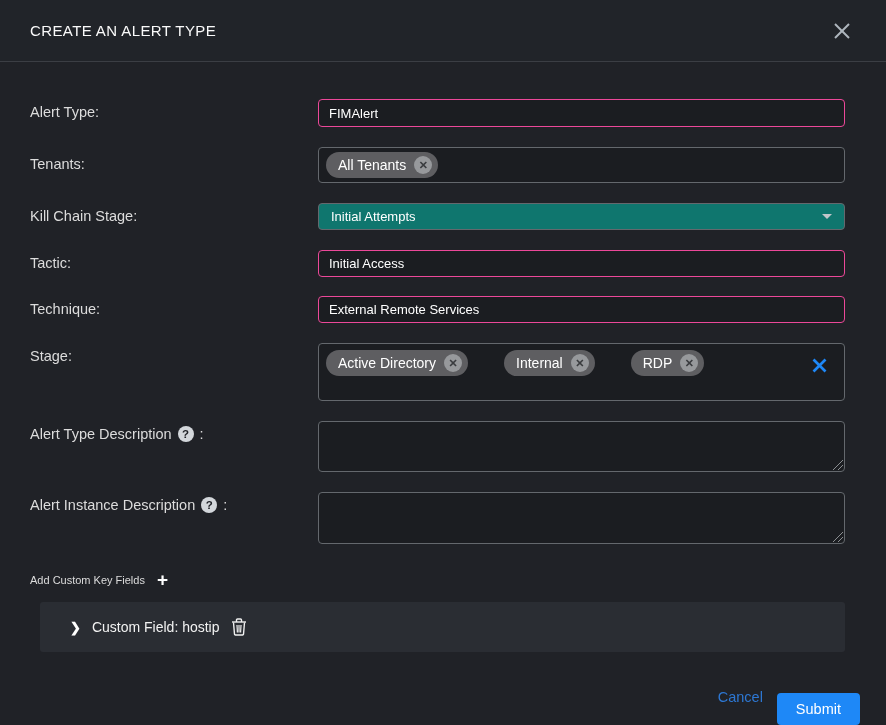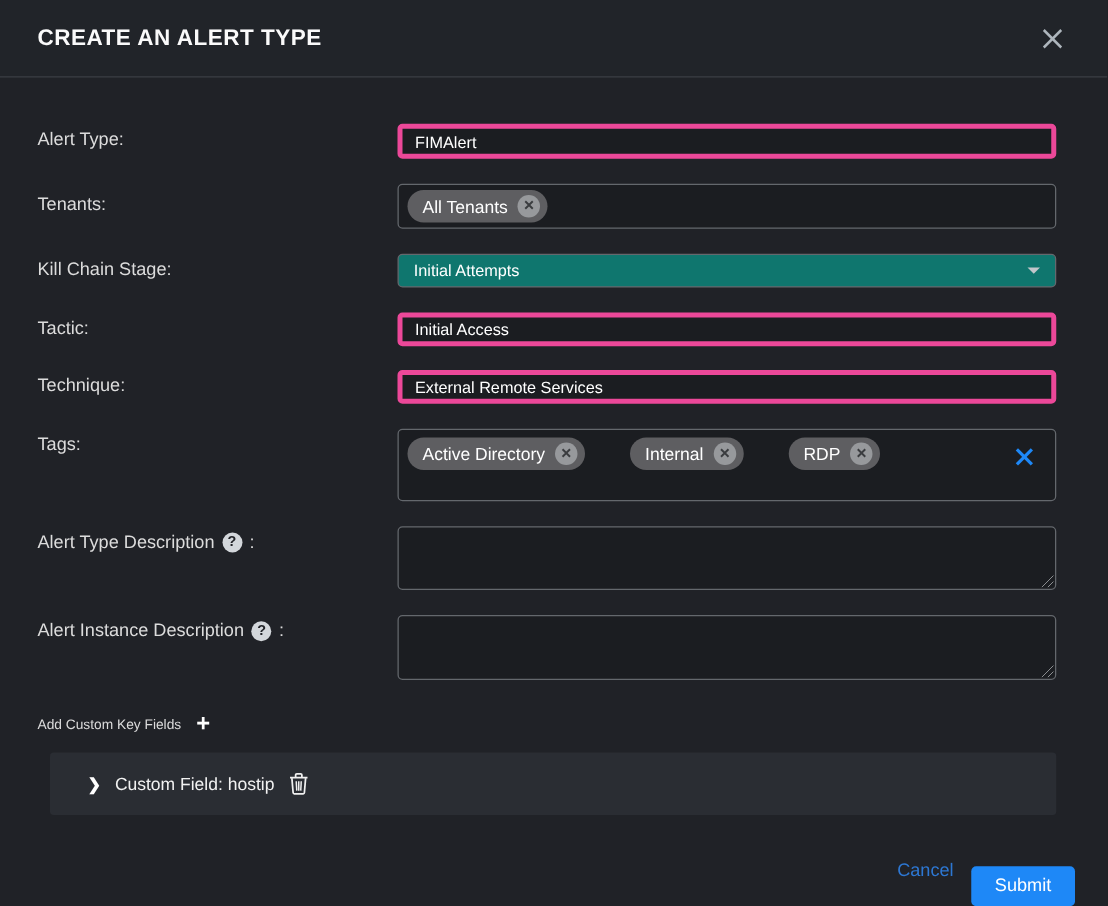--- a/index.html
+++ b/index.html
@@ -9,35 +9,35 @@
     background:#202227; color:#e8e8e8; overflow:hidden;
   }
   .modal { width:886px; height:725px; background:#202227; display:flex; flex-direction:column; }
 
   
   .modal-header {
     height:62px; flex:0 0 62px; background:#212429;
     border-bottom:1px solid #3b3e44;
     display:flex; align-items:center; padding:0 30px;
   }
-  .modal-title { font-size:18px; font-weight:700; color:#fafafa; letter-spacing:0.4px; }
+  .modal-title { font-size:15px; font-weight:400; color:#fafafa; letter-spacing:0.4px; }
   .close-btn {
     margin-left:auto; background:none; border:none; cursor:pointer;
     width:28px; height:28px; display:flex; align-items:center; justify-content:center;
   }
 
   
   .modal-body { padding:37px 41px 0 30px; flex:1; }
   .form-row { display:flex; align-items:flex-start; margin-bottom:20px; }
   .form-label { width:288px; flex:0 0 288px; font-size:14.5px; color:#dcdcdc; padding-top:5px;
     display:flex; align-items:center; gap:6px; }
   .control { flex:1; min-width:0; }
 
   .text-input {
-    width:100%; height:28px; background:#1b1d21; border:4px solid #ec4899; border-radius:4px;
+    width:100%; height:28px; background:#1b1d21; border:1px solid #ec4899; border-radius:4px;
     color:#ffffff; font-size:13px; font-family:"Liberation Sans", sans-serif; padding:0 10px; outline:none;
   }
 
   .chip-box {
     width:100%; min-height:36px; background:#1b1d21; border:1px solid #64686d; border-radius:4px;
     display:flex; align-items:center; flex-wrap:wrap; gap:7px; padding:4px 7px;
   }
   .chip {
     display:inline-flex; align-items:center; gap:8px; height:26px;
     background:#5e5e61; border-radius:13px; padding:0 6px 0 12px;
@@ -158,21 +158,21 @@
     </div>
 
     <div class="form-row">
       <div class="form-label">Technique:</div>
       <div class="control">
         <input class="text-input" style="height: 27px;" type="text" value="External Remote Services">
       </div>
     </div>
 
     <div class="form-row">
-      <div class="form-label">Tags:</div>
+      <div class="form-label">Stage:</div>
       <div class="control chip-box tags-box">
         <span class="chip">
           <span>Active Directory</span>
           <span class="chip-x">✕</span>
         </span>
         <span class="chip">
           <span>Internal</span>
           <span class="chip-x">✕</span>
         </span>
         <span class="chip">

